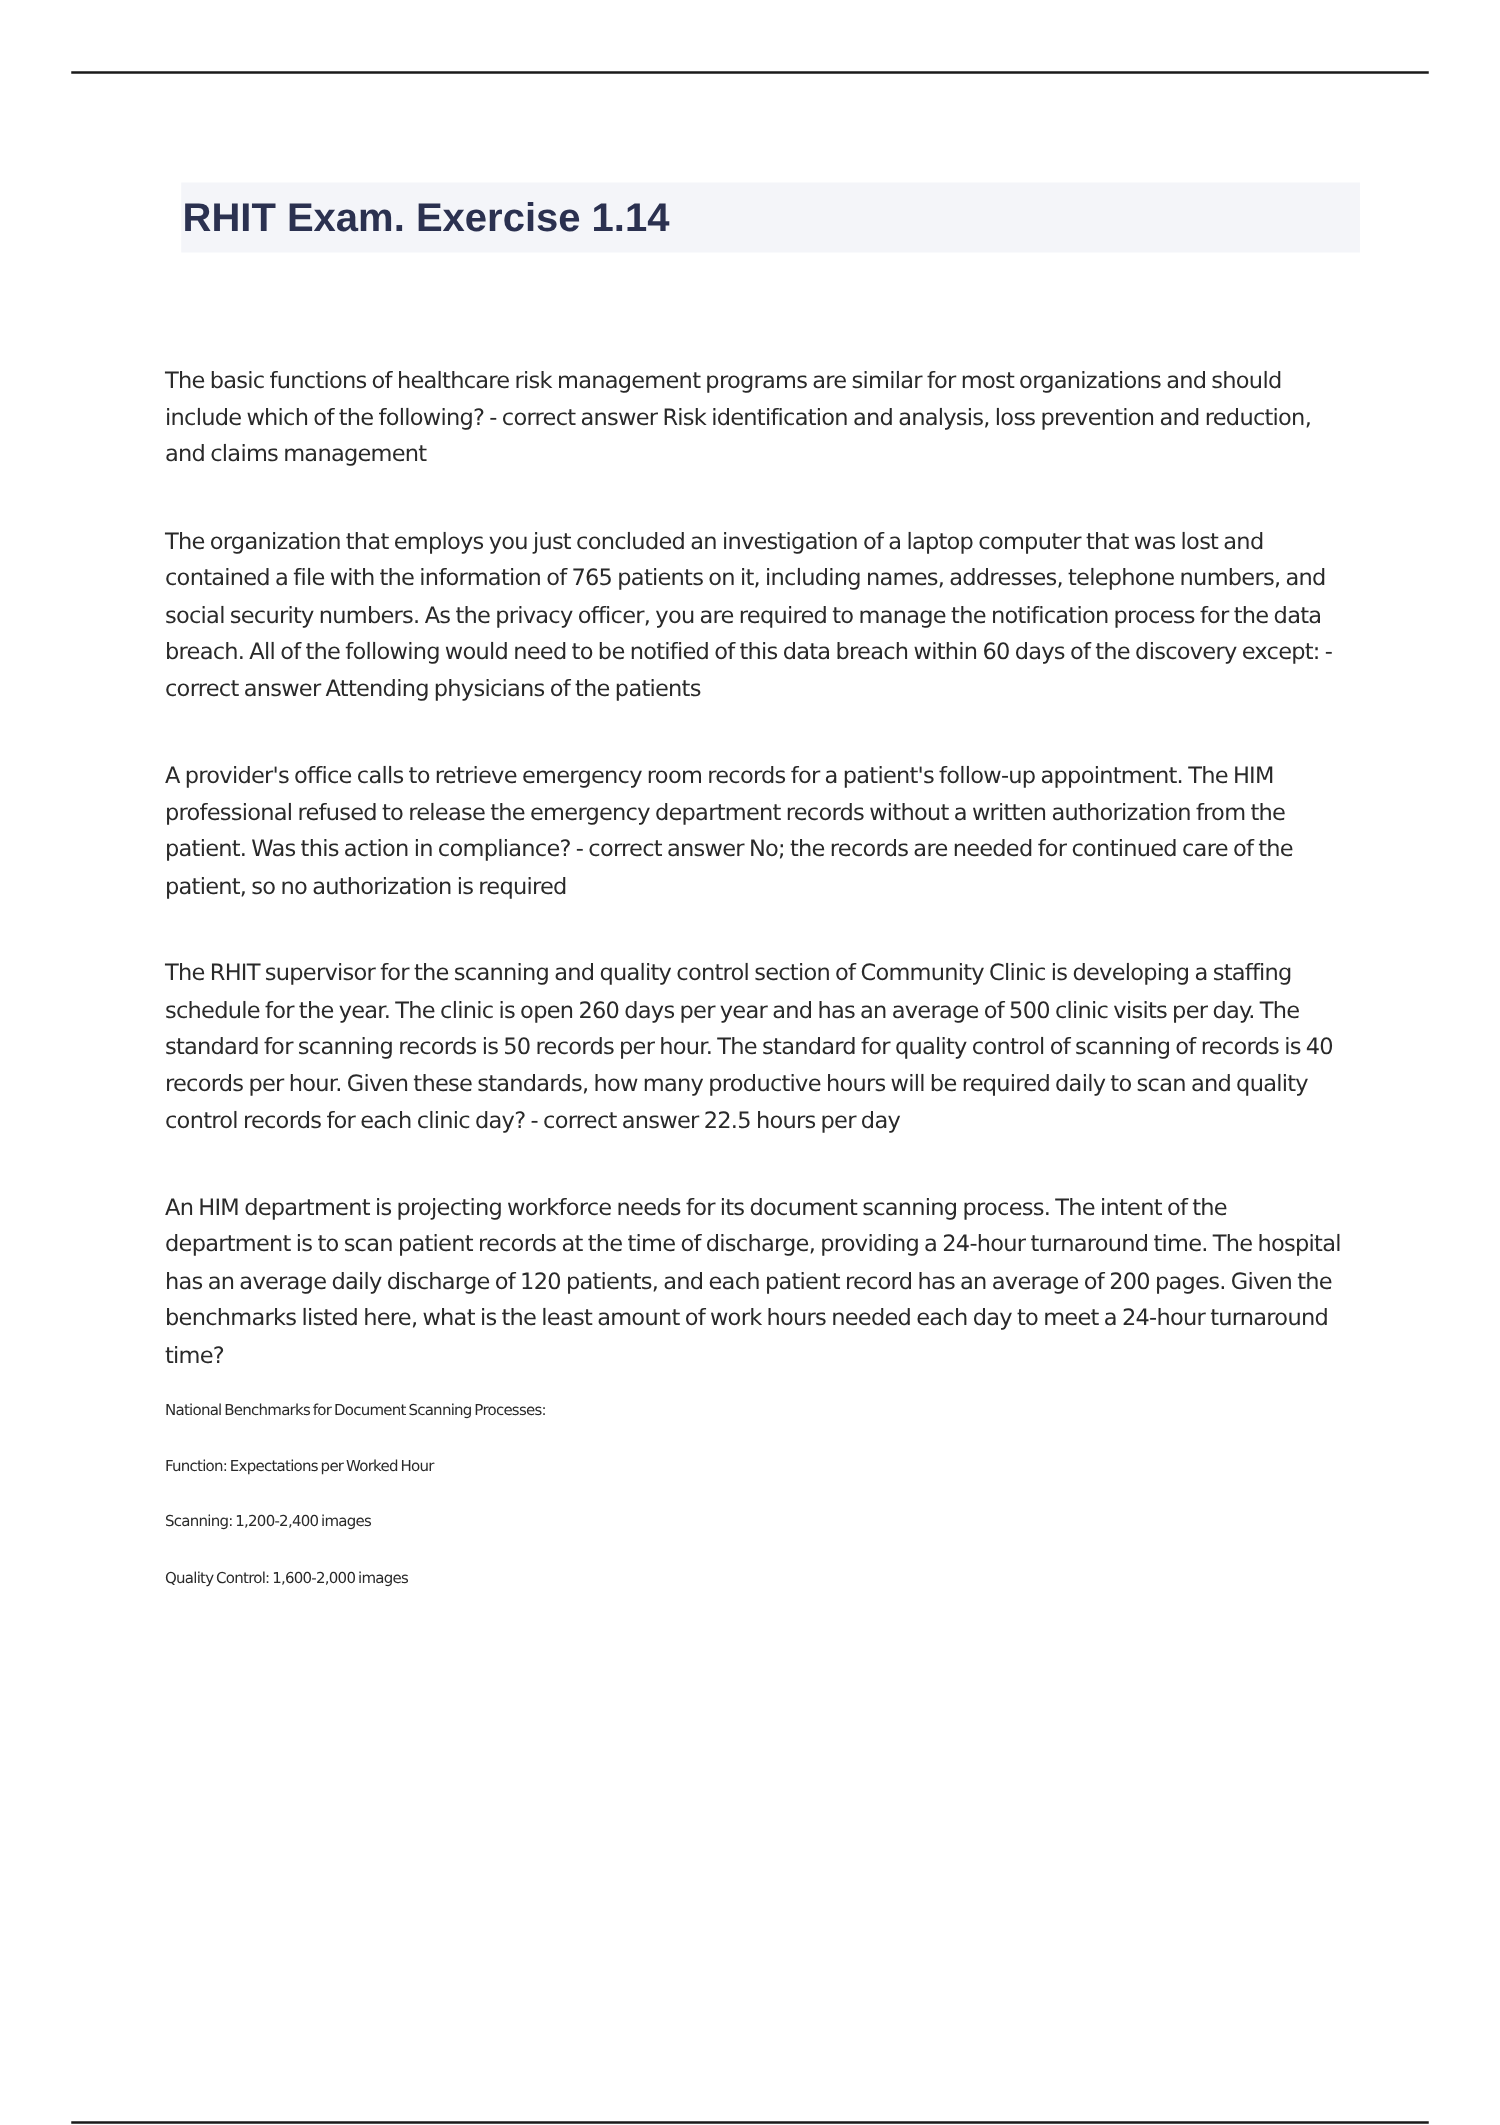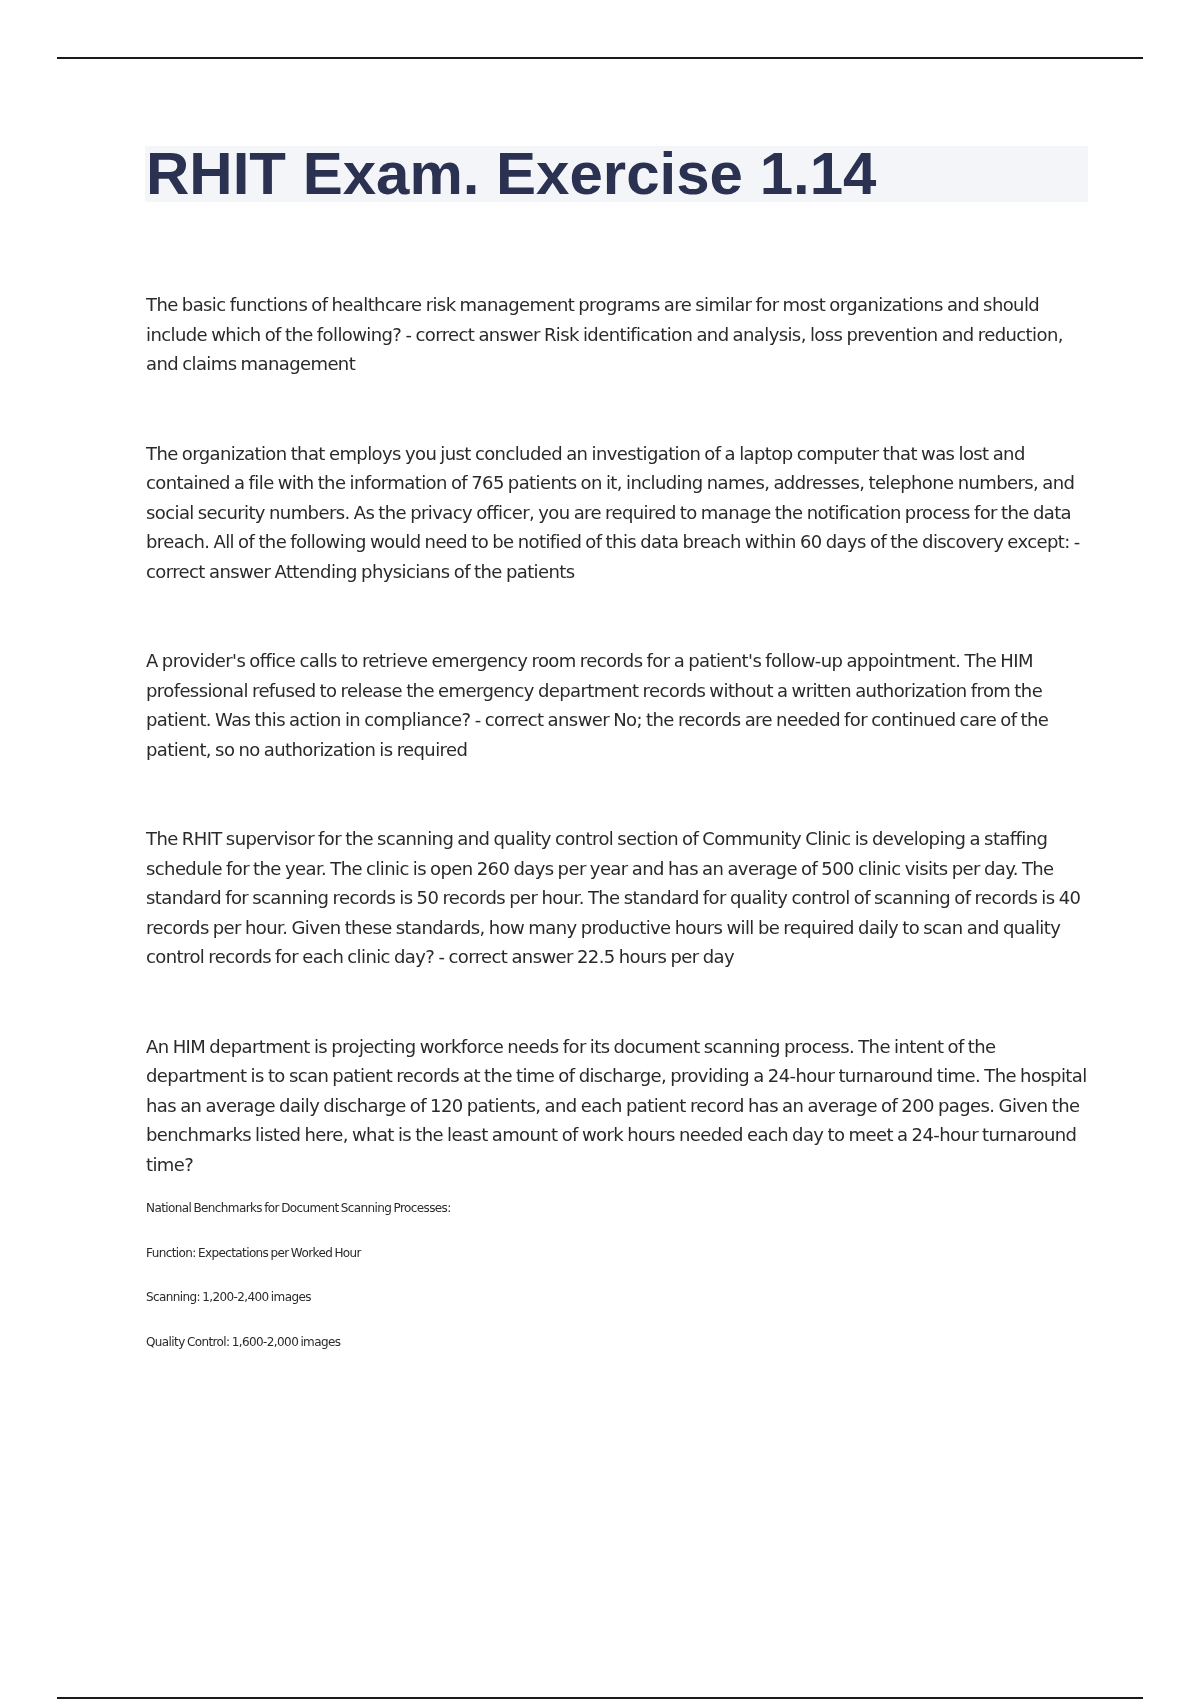--- a/index.html
+++ b/index.html
@@ -32,42 +32,42 @@
       height: 56px;
       background: #f4f5f9;
     }
     .title {
       position: absolute;
       left: 146px;
       top: 147px;
       margin: 0;
       font-family: "Liberation Sans", sans-serif;
       font-weight: bold;
-      font-size: 60px;
+      font-size: 32px;
       line-height: 54px;
       color: #2b3150;
       letter-spacing: 0px;
       white-space: nowrap;
     }
     .content {
       position: absolute;
-      left: 146px;
+      left: 132px;
       top: 290px;
       width: 950px;
     }
     .qa {
       margin: 0;
       font-family: "DejaVu Sans", sans-serif;
       font-size: 18px;
       line-height: 29.5px;
       color: #2a2a2a;
       letter-spacing: -0.6px;
       word-spacing: -1px;
     }
-    .qa + .qa { margin-top: 60px; }
+    .qa + .qa { margin-top: 40px; }
     .bench-line {
       margin: 0;
       font-family: "DejaVu Sans", sans-serif;
       font-size: 12px;
       line-height: 29.5px;
       color: #2a2a2a;
       letter-spacing: -0.6px;
       word-spacing: -1px;
       margin-top: 15px;
     }

